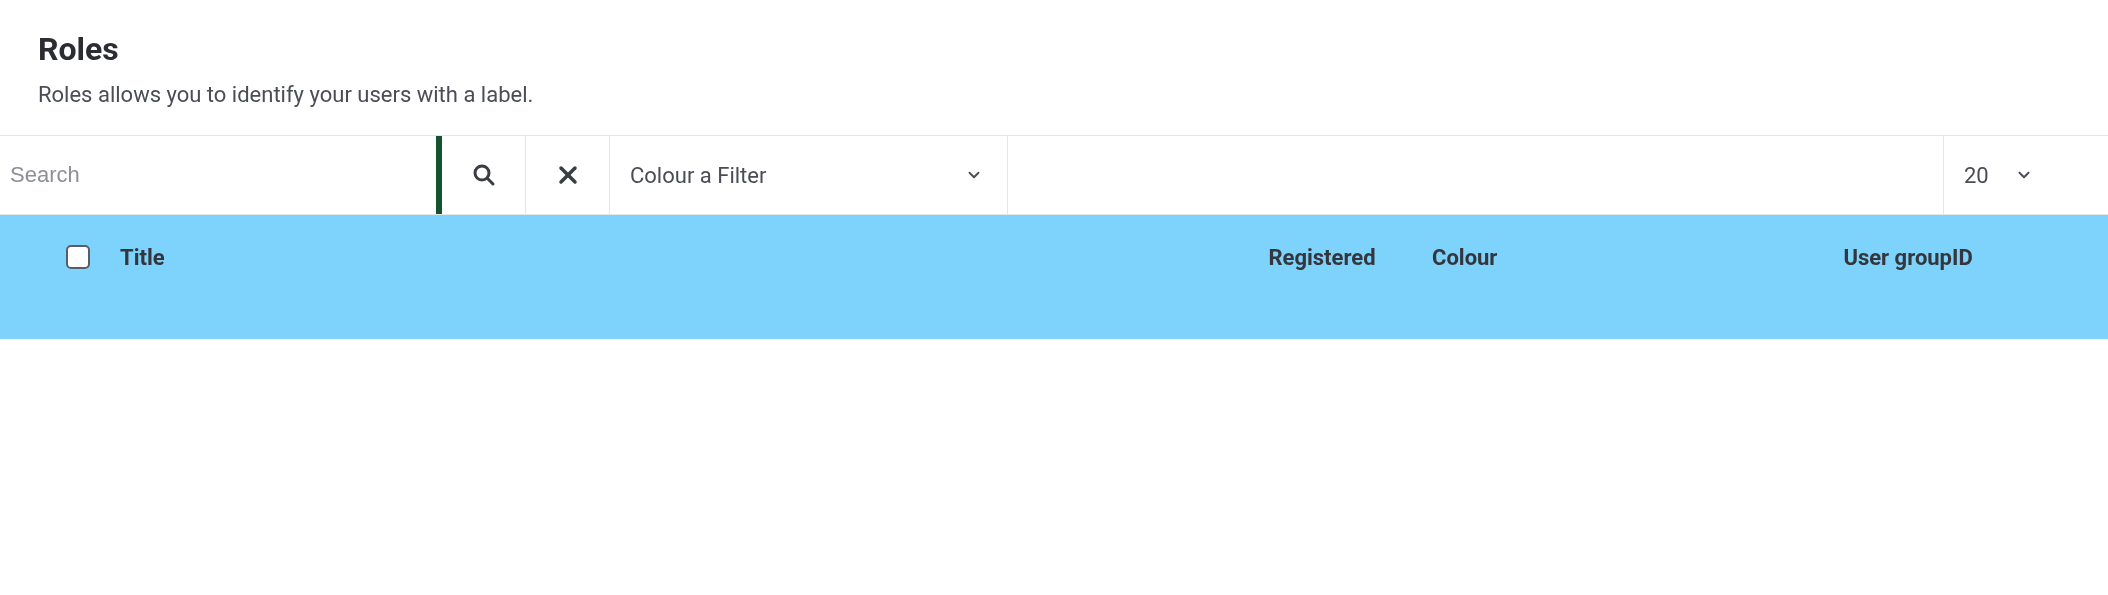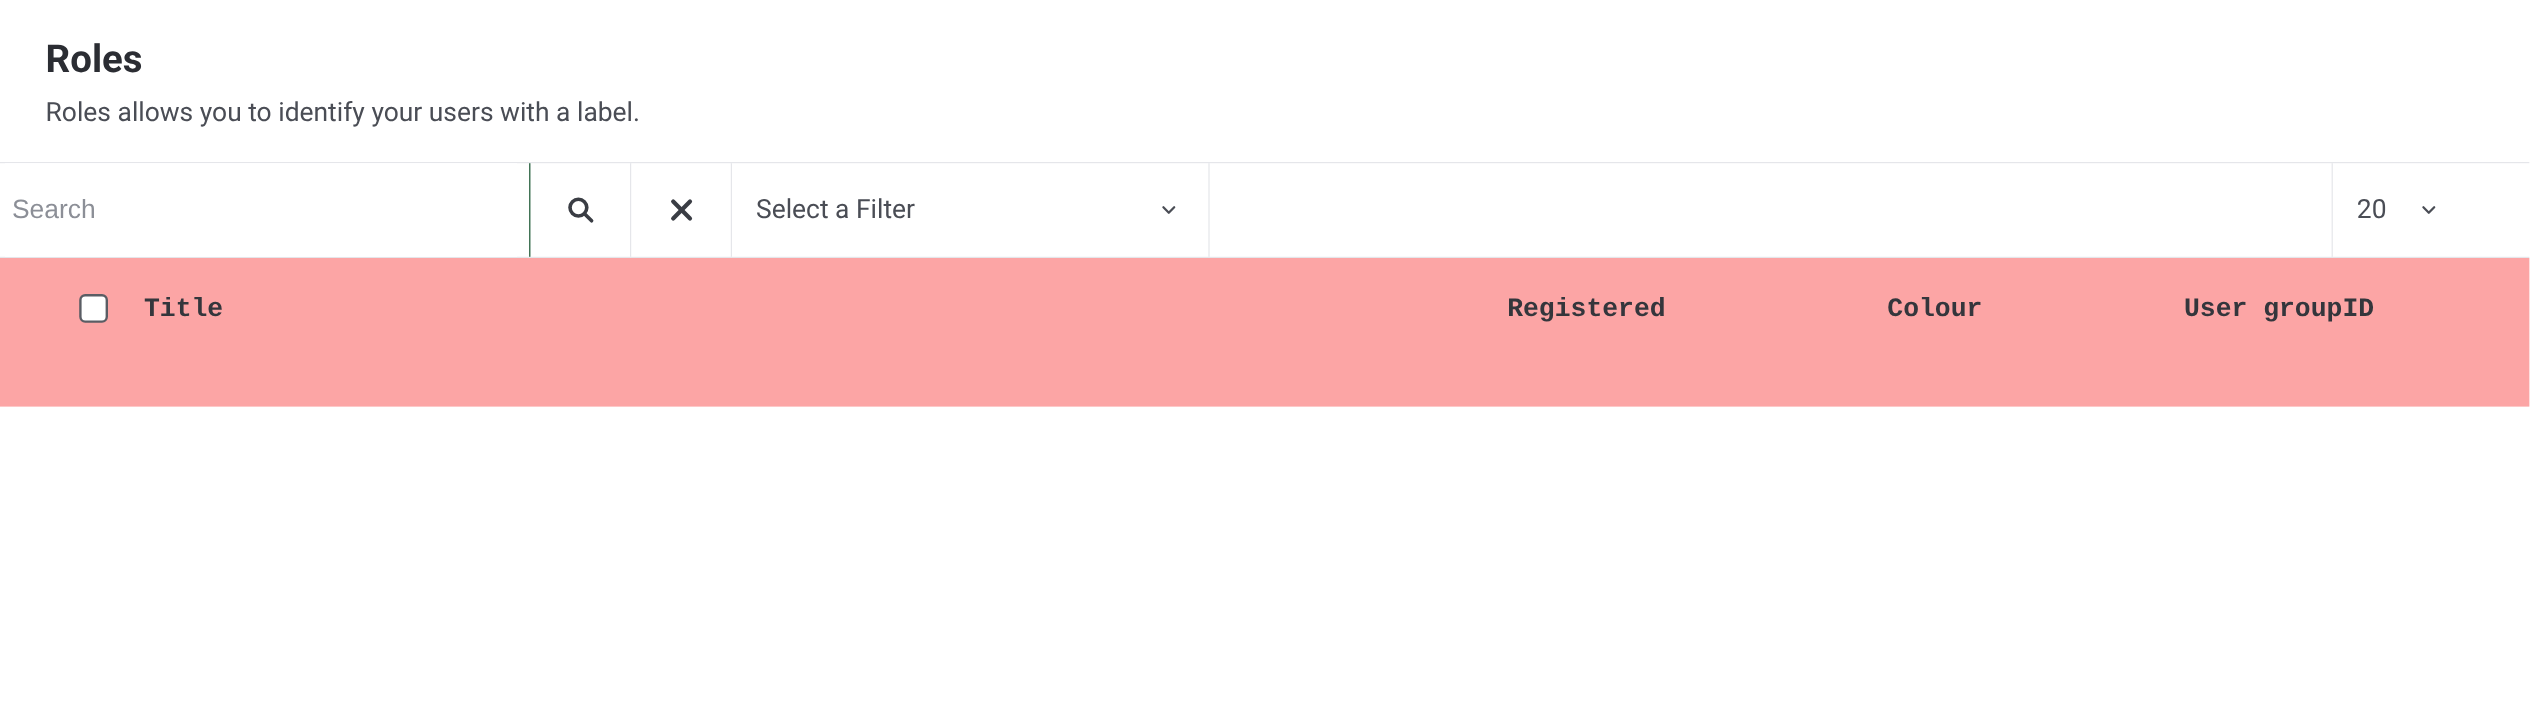--- a/index.html
+++ b/index.html
@@ -1,33 +1,33 @@
 <!DOCTYPE html>
 <html><head>
 <meta charset="utf-8">
 <style>
 * { box-sizing: border-box; margin: 0; padding: 0; }
 body { font-family: -apple-system, BlinkMacSystemFont, "Segoe UI", Roboto, Helvetica, Arial, sans-serif; background: #fff; color: #333; width: 2108px; }
 .page-header { padding: 30px 20px 28px 38px; }
 .page-title { font-size: 32px; font-weight: 700; color: #2b2d33; margin-bottom: 14px; }
 .page-subtitle { font-size: 22px; color: #4a4d55; }
 .toolbar { display: flex; border-top: 1px solid #e5e6ea; border-bottom: 1px solid #e5e6ea; height: 80px; }
-.toolbar-search { flex: 0 0 442px; display: flex; align-items: center; padding: 0 10px 0 4px; border-right: 1px solid #14532d; }
+.toolbar-search { flex: 0 0 442px; display: flex; align-items: center; padding: 0 10px 0 4px; border-right: 6px solid #14532d; }
 .toolbar-search input { width: 100%; height: 100%; border: none; outline: none; font-size: 22px; color: #333; padding-left: 6px; }
 .toolbar-search input::placeholder { color: #8c8f97; }
 .toolbar-btn { flex: 0 0 84px; display: flex; align-items: center; justify-content: center; border-right: 1px solid #e5e6ea; cursor: pointer; color: #3a3d44; }
 .toolbar-filter { flex: 0 0 398px; display: flex; align-items: center; justify-content: space-between; padding: 0 24px 0 20px; border-right: 1px solid #e5e6ea; cursor: pointer; font-size: 22px; color: #4a4d55; }
 .toolbar-spacer { flex: 1 1 auto; border-right: 1px solid #e5e6ea; }
 .toolbar-pagesize { flex: 0 0 164px; display: flex; align-items: center; justify-content: flex-start; gap: 26px; padding: 0 24px 0 20px; cursor: pointer; font-size: 22px; color: #4a4d55; }
-.list-area { background: #fca5a5; padding: 0 38px 40px 38px; font-family: Liberation Mono, monospace; }
+.list-area { background: #7dd3fc; padding: 0 38px 40px 38px; }
 .table-header { display: flex; align-items: center; height: 84px; padding: 0 28px; font-size: 22px; font-weight: 700; color: #34363c; }
 .col-check { flex: 0 0 54px; display: flex; align-items: center; }
 .col-title { flex: 1 1 auto; }
 .col-published { flex: 0 0 220px; text-align: center; }
-.col-colour { flex: 0 0 220px; text-align: right; }
+.col-colour { flex: 0 0 220px; text-align: left; }
 .col-usergroup { flex: 0 0 300px; text-align: right; }
 .col-id { flex: 0 0 90px; text-align: left; }
 .table-row { display: flex; align-items: center; background: #fff; height: 96px; padding: 0 28px; border-radius: 10px; font-size: 22px; color: #34363c; }
 .table-row .col-title a { color: #2a59d1; text-decoration: none; cursor: pointer; }
 .checkbox { width: 24px; height: 24px; border: 2px solid #5a5d64; border-radius: 5px; cursor: pointer; display: inline-block; background: #fff; }
 .published-badge { width: 32px; height: 32px; border-radius: 50%; background: #1fab56; display: inline-flex; align-items: center; justify-content: center; cursor: pointer; }
 .published-badge svg { width: 18px; height: 18px; }
 .colour-dot { width: 30px; height: 30px; border-radius: 50%; display: inline-block; }
 svg { display: block; }
 </style>
@@ -53,21 +53,21 @@
   </div>
   <div class="toolbar-btn">
     <span>
       <svg width="20" height="20" viewBox="0 0 20 20" fill="none" stroke="currentColor" stroke-width="3.5" stroke-linecap="round">
         <line x1="3" y1="3" x2="17" y2="17"></line>
         <line x1="17" y1="3" x2="3" y2="17"></line>
       </svg>
     </span>
   </div>
   <div class="toolbar-filter">
-    <span>Select a Filter</span>
+    <span>Colour a Filter</span>
     <span>
       <svg width="18" height="18" viewBox="0 0 24 24" fill="none" stroke="currentColor" stroke-width="2.5" stroke-linecap="round" stroke-linejoin="round">
         <polyline points="6 9 12 15 18 9"></polyline>
       </svg>
     </span>
   </div>
   <div class="toolbar-spacer"></div>
   <div class="toolbar-pagesize">
     <span>20</span>
     <span>

